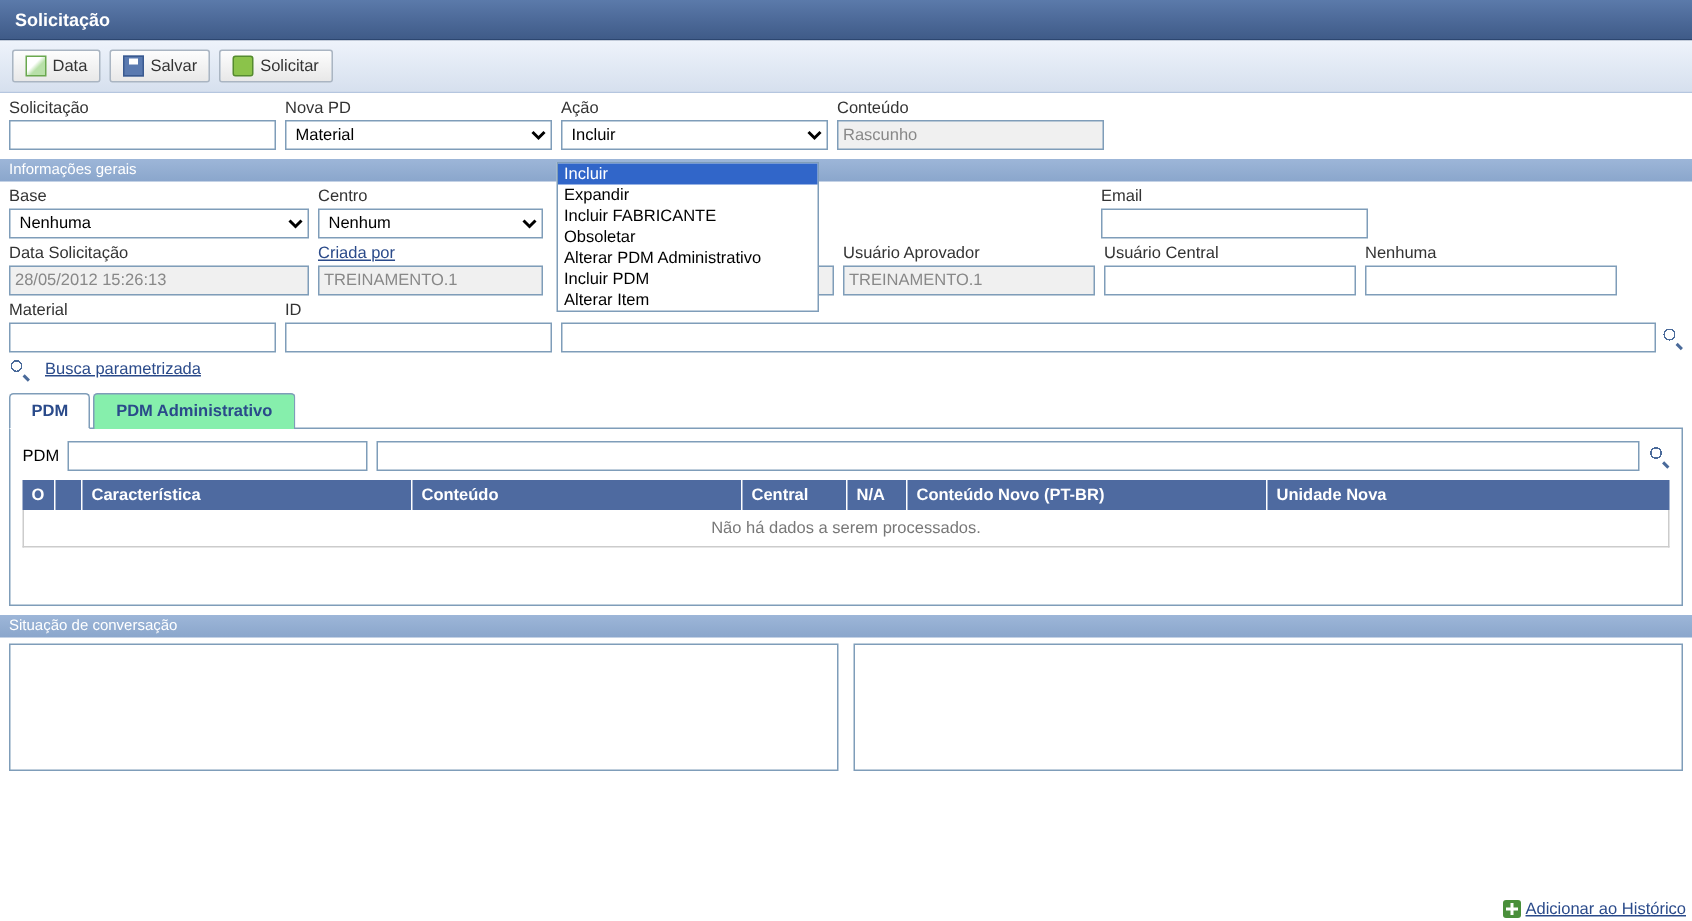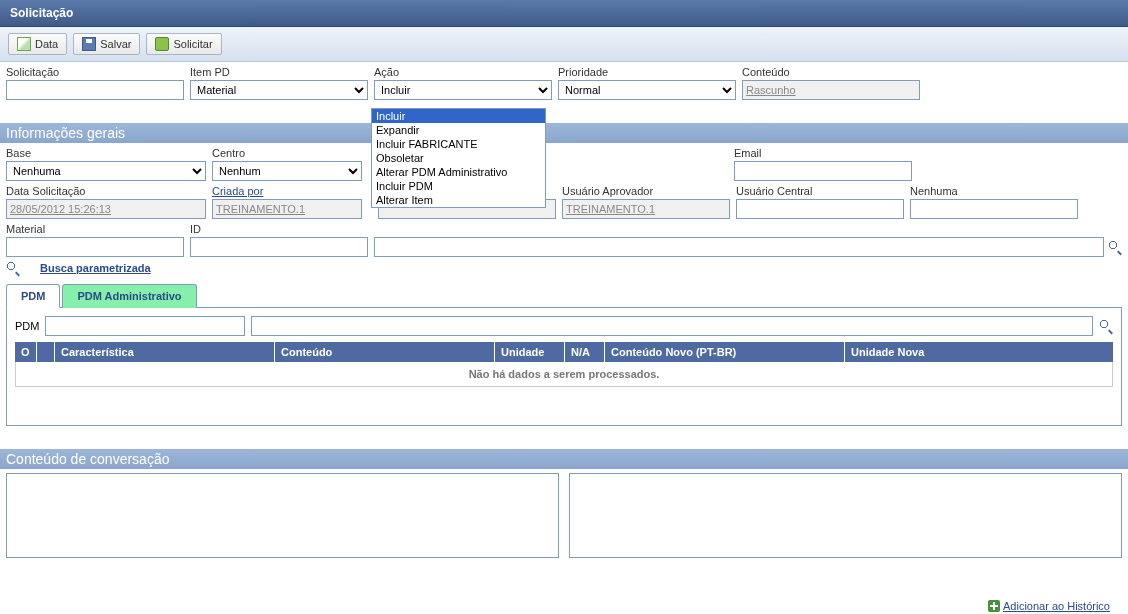--- a/index.html
+++ b/index.html
@@ -20,45 +20,45 @@
 .icon-plus::before, .icon-plus::after { content:''; position:absolute; background:#fff; }
 .icon-plus::before { left:5px; top:2px; width:2px; height:8px; }
 .icon-plus::after { left:2px; top:5px; width:8px; height:2px; }
 
 .form-area { padding: 0 6px 6px 6px; }
 .row { display: flex; gap: 6px; margin-top: 4px; align-items: flex-end; }
 .field { display: flex; flex-direction: column; }
 .field label { color: #333; margin-bottom: 2px; white-space: nowrap; }
 .field label.link { color: #2a4a8a; text-decoration: underline; cursor: pointer; }
 input[type="text"], select, textarea { border: 1px solid #7f9db9; padding: 2px 3px; height: 20px; background: #fff; font-size: 11px; }
-input[readonly] { background: #f0f0f0; color: #888; text-decoration: underline; }
+input[readonly] { background: #f0f0f0; color: #888; }
 select { height: 20px; padding: 1px 2px; }
 textarea { height: 85px; resize: none; overflow-y: scroll; }
 
-.section-hdr { background: linear-gradient(to bottom, #9db6d8, #8aa6cc); color: #fff; padding: 2px 6px; font-size: 14px; margin-top: 17px; }
+.section-hdr { background: linear-gradient(to bottom, #9db6d8, #8aa6cc); color: #fff; padding: 2px 6px; font-size: 10px; margin-top: 0; }
 
 .dropdown-open { position: absolute; left: 371px; top: 108px; width: 175px; background: #fff; border: 1px solid #7f9db9; z-index: 100; }
 .dropdown-open .opt { padding: 1px 4px; cursor: pointer; white-space: nowrap; }
 .dropdown-open .opt.sel { background: #3166c9; color: #fff; }
 
-.link-right { color: #2a4a8a; text-decoration: underline; cursor: pointer; display: inline-flex; align-items: center; gap: 20px; font-weight: bold; }
+.link-right { color: #2a4a8a; text-decoration: underline; cursor: pointer; display: inline-flex; align-items: center; gap: 10px; }
 
 .tabs { display: flex; margin-top: 8px; border-bottom: 1px solid #7f9db9; }
 .tab { padding: 5px 14px; border: 1px solid #7f9db9; border-bottom: none; background: #86efac; color: #2a4a8a; font-weight: bold; cursor: pointer; margin-right: 2px; border-radius: 3px 3px 0 0; position: relative; top: 1px; }
 .tab.active { background: #fff; color: #2a4a8a; border-bottom: 1px solid #fff; }
 
 .tab-body { border: 1px solid #7f9db9; border-top: none; padding: 8px; }
 .pdm-row { display: flex; align-items: center; gap: 6px; margin-bottom: 6px; }
 .grid-head { display: flex; background: #4e6aa0; color: #fff; font-weight: bold; }
 .grid-head .gh { padding: 4px 6px; border-right: 1px solid #fff; }
-.grid-empty { border: 1px solid #ccc; border-top: none; padding: 6px; text-align: center; color: #777; font-weight: bold; }
+.grid-empty { border: 1px solid #ccc; border-top: none; padding: 6px; text-align: center; color: #777; }
 
 .hist-row { display: flex; gap: 10px; margin-top: 4px; padding: 0 6px; }
 
-.bottom-link { position: absolute; right: 18px; bottom: 2px; display: inline-flex; align-items:center; gap:3px; color:#2a4a8a; text-decoration: underline; cursor:pointer;}
+.bottom-link { position: absolute; right: 4px; bottom: 2px; display: inline-flex; align-items:center; gap:3px; color:#2a4a8a; text-decoration: underline; cursor:pointer;}
 </style>
 </head>
 <body>
 
 <div class="title-bar">Solicitação</div>
 
 <div class="toolbar">
   <button class="btn">
     <span class="icon icon-new"></span>
     <span>Data</span>
@@ -73,30 +73,26 @@
   </button>
 </div>
 
 <div class="form-area">
   <div class="row">
     <div class="field" style="width:178px">
       <label>Solicitação</label>
       <input type="text" value="" style="">
     </div>
     <div class="field" style="width:178px">
-      <label>Item PD</label>
+      <label>Nova PD</label>
       <select><option>Material</option></select>
     </div>
     <div class="field" style="width:178px; position:relative;">
       <label>Ação</label>
       <select><option>Incluir</option></select>
-    </div>
-    <div class="field" style="width:178px">
-      <label>Prioridade</label>
-      <select><option>Normal</option></select>
     </div>
     <div class="field" style="width:178px">
       <label>Conteúdo</label>
       <input type="text" readonly="" value="Rascunho" style="">
     </div>
   </div>
 </div>
 
 <div class="section-hdr">Informações gerais</div>
 
@@ -179,31 +175,31 @@
       <span>PDM</span>
       <input type="text" style="width: 200px;">
       <input type="text" style="flex: 1 1 0%;">
       <span class="icon-search-tiny"></span>
     </div>
     <div class="grid-head">
       <div class="gh" style="width:22px">O</div>
       <div class="gh" style="width:18px"></div>
       <div class="gh" style="width:220px">Característica</div>
       <div class="gh" style="width:220px">Conteúdo</div>
-      <div class="gh" style="width:70px">Unidade</div>
+      <div class="gh" style="width:70px">Central</div>
       <div class="gh" style="width:40px">N/A</div>
       <div class="gh" style="width:240px">Conteúdo Novo (PT-BR)</div>
       <div class="gh" style="width:100px; border-right:none;">Unidade Nova</div>
     </div>
     <div class="grid-empty">Não há dados a serem processados.</div>
     <div style="height:30px"></div>
   </div>
 </div>
 
-<div class="section-hdr">Conteúdo de conversação</div>
+<div class="section-hdr">Situação de conversação</div>
 <div class="hist-row">
   <textarea style="flex: 1 1 0%;"></textarea>
   <textarea style="flex: 1 1 0%;"></textarea>
 </div>
 
 <a class="bottom-link">
   <span class="icon-plus"></span>
   <span>Adicionar ao Histórico</span>
 </a>
 

